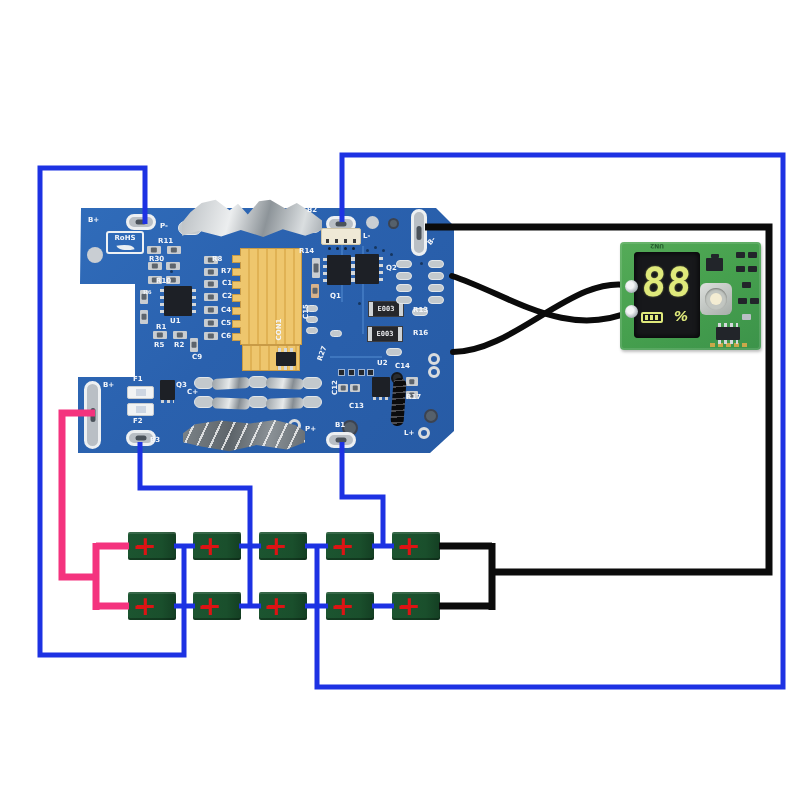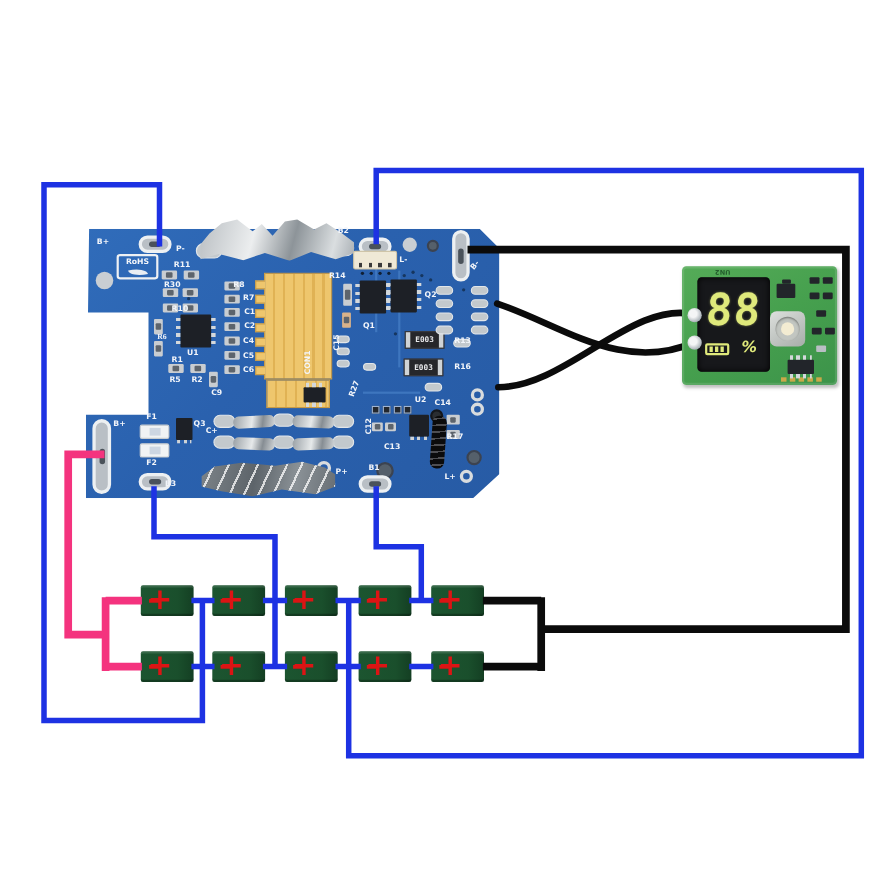--- a/index.html
+++ b/index.html
@@ -229,21 +229,21 @@
   <div class="pad-oval" style="left:306px;top:316px;width:12px;height:7px;"></div>
   <div class="pad-oval" style="left:306px;top:327px;width:12px;height:7px;"></div>
   <div class="pad-oval" style="left:386px;top:348px;"></div>
   <div class="pad-oval" style="left:330px;top:330px;width:12px;height:7px;"></div>
 
   <span class="lbl" style="left:88px;top:217px;">B+</span>
   <span class="lbl" style="left:160px;top:223px;">P-</span>
   <span class="lbl" style="left:146px;top:238px;padding-left:12px;">R11</span>
   <span class="lbl" style="left:156px;top:238px;margin-top:40px;">R10</span>
   <span class="lbl" style="left:149px;top:256px;">R30</span>
-  <span class="lbl" style="left:143px;top:303px;font-family:Liberation Serif, serif;">R6</span>
+  <span class="lbl" style="left:143px;top:289px;font-family:Liberation Serif, serif;">R6</span>
   <span class="lbl" style="left:170px;top:318px;">U1</span>
   <span class="lbl" style="left:156px;top:324px;">R1</span>
   <span class="lbl" style="left:154px;top:342px;">R5</span>
   <span class="lbl" style="left:174px;top:342px;">R2</span>
   <span class="lbl" style="left:192px;top:354px;">C9</span>
   <span class="lbl" style="left:212px;top:256px;">R8</span>
   <span class="lbl" style="left:221px;top:268px;">R7</span>
   <span class="lbl" style="left:222px;top:280px;">C1</span>
   <span class="lbl" style="left:222px;top:293px;">C2</span>
   <span class="lbl" style="left:221px;top:307px;">C4</span>

